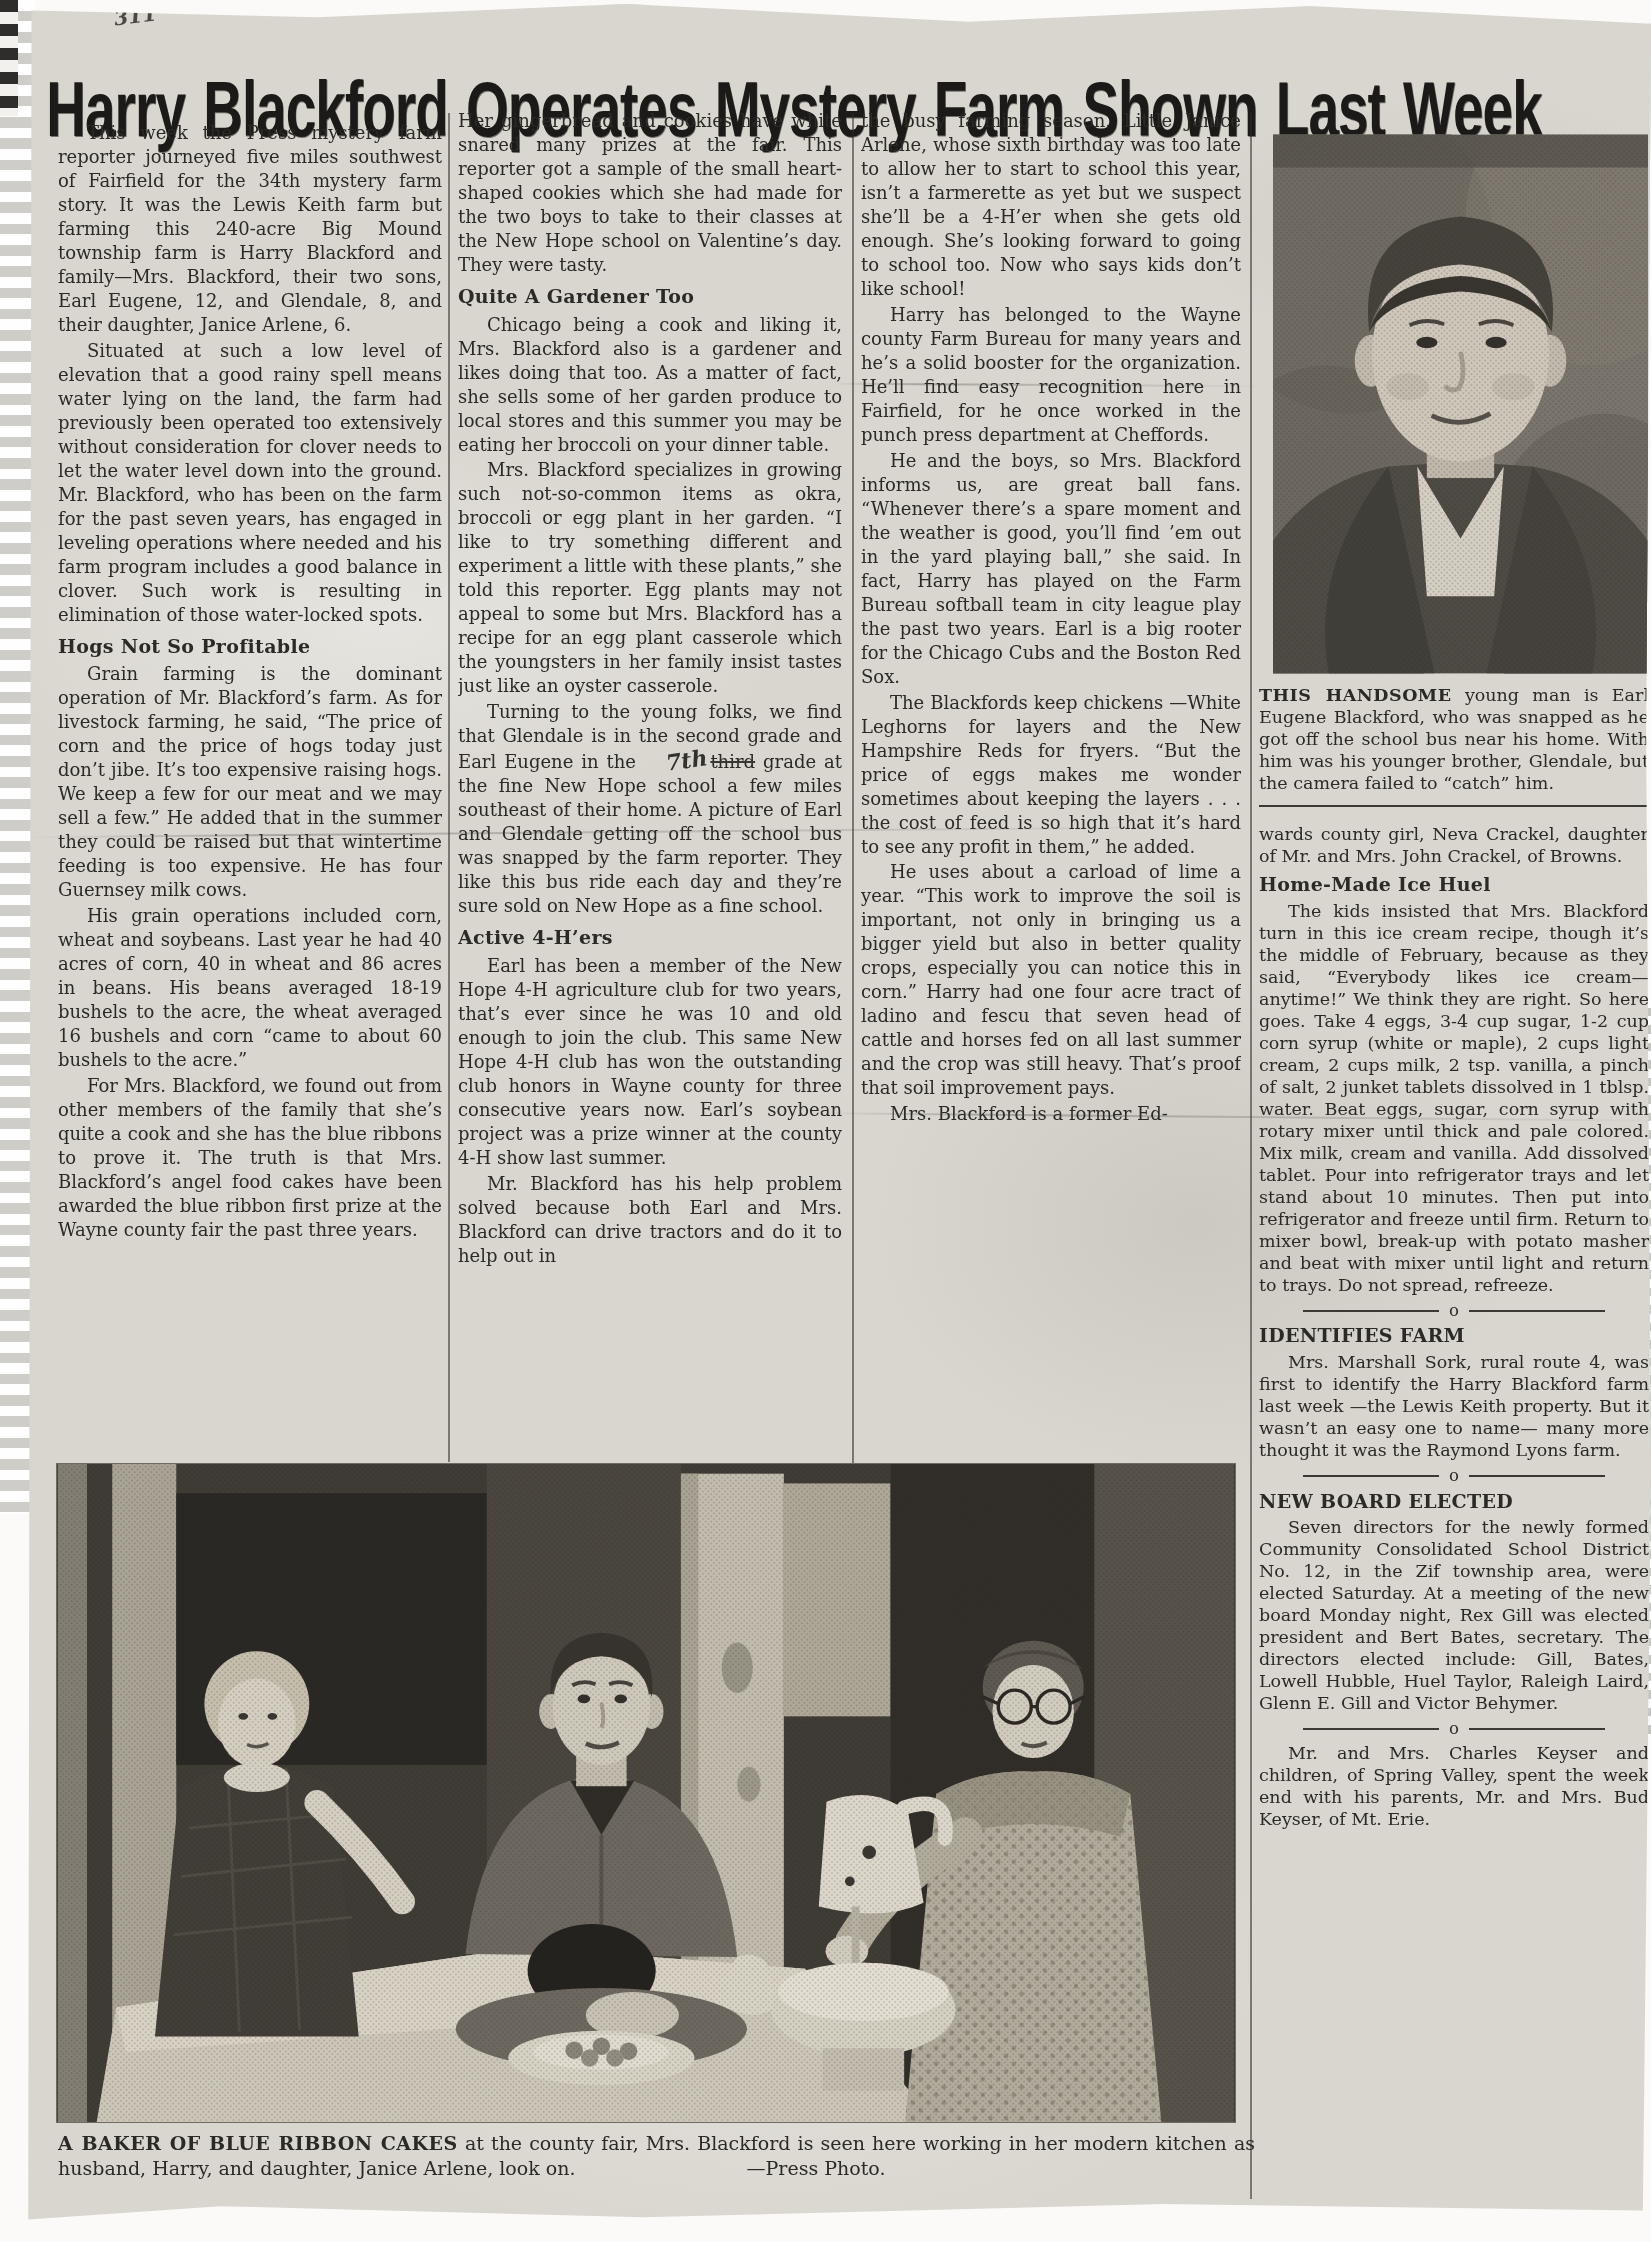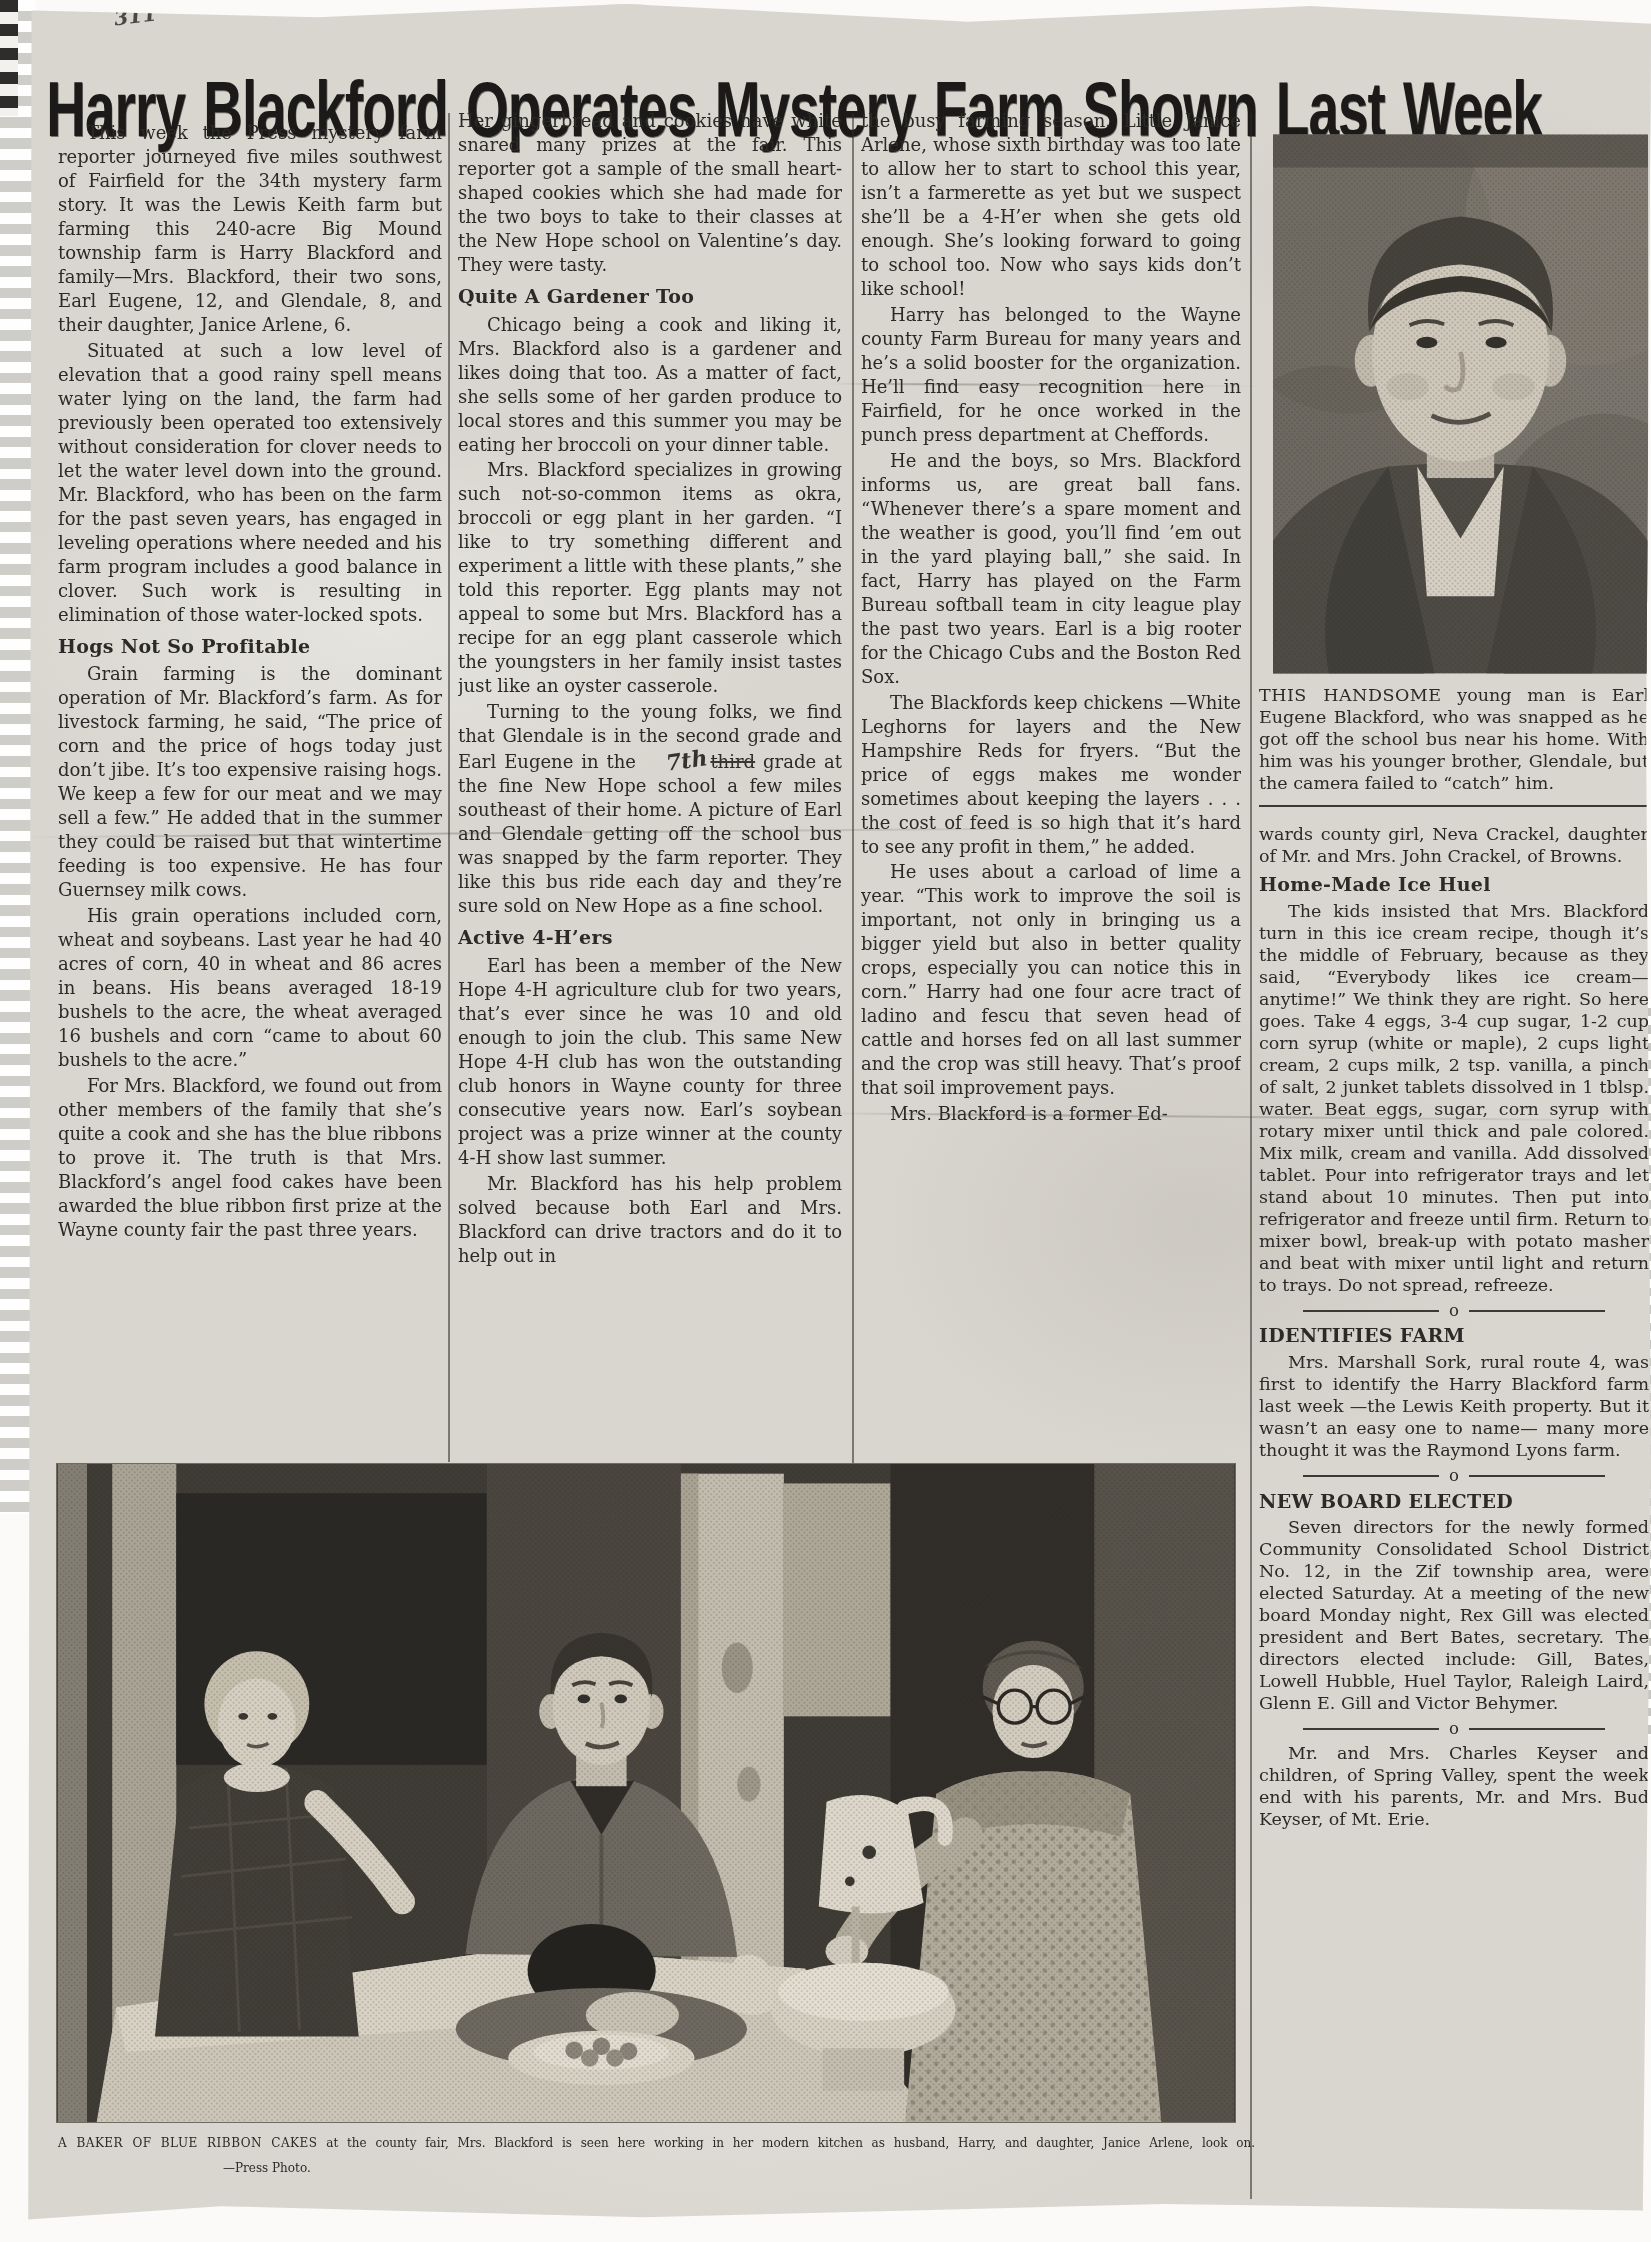--- a/index.html
+++ b/index.html
@@ -68,37 +68,37 @@
   #vrule3{left:1225px;top:109px;height:2086px;}
   .crease{position:absolute;height:1.9px;
     background:linear-gradient(90deg,transparent,rgba(55,53,48,.30) 20%,rgba(55,53,48,.14) 70%,transparent);}
   #crease1{left:0;top:827px;width:1213px;transform:rotate(-.5deg);}
   #crease2{left:796px;top:1112px;width:856px;transform:rotate(.5deg);}
   #crease3{left:805px;top:380px;width:437px;transform:rotate(.3deg);}
   
   .portrait-wrap{margin:25px 0 9.7px 13.6px;width:375px;}
   .portrait-wrap svg{display:block;width:375px;height:540px;}
   .photo-caption{margin:13.6px 0 0 0;text-align:justify;}
-  .caption-lead{font-weight:normal;letter-spacing:0.5px;}
+  .caption-lead{font-weight:bold;letter-spacing:0.5px;}
   .cap-rule{height:1.9px;background:#3b3934;margin:11.6px 0 15.5px 0;}
   .odiv{display:flex;align-items:center;justify-content:center;gap:9.7px;margin:7.8px 0 5.8px 0;}
   .odiv .dline{flex:0 0 136px;height:1.6px;background:#3b3934;}
   .odiv .oglyph{font-size:16.5px;line-height:13.6px;}
   .handwrite{display:inline-block;font-style:italic;font-weight:bold;font-size:22px;
     transform:rotate(-8deg);position:relative;top:1.9px;margin:0 2.9px 0 1px;color:#33312d;}
   .struck{text-decoration:line-through;text-decoration-thickness:2.4px;text-decoration-color:#3a3833;}
   
   .bottom-photo{
     position:absolute;left:31px;top:1459px;width:1180px;height:660px;
     border:1px solid #6f6a62;box-sizing:border-box;background:#403c36;
   }
   .bottom-photo svg{display:block;width:100%;height:100%;}
   .bottom-caption{
     position:absolute;left:33px;top:2127px;width:1197px;
-    font-size:12px;line-height:25px;text-align:justify;
+    font-size:19px;line-height:25px;text-align:justify;
   }
   .bottom-caption .credit{margin-left:165px;}
   .noselect{user-select:none;}
 </style>
 </head>
 <body>
 
 <div class="edge-stripes-left"></div>
 <div class="edge-stripes-left-dark"></div>
 <div class="edge-stripes-right"></div>

